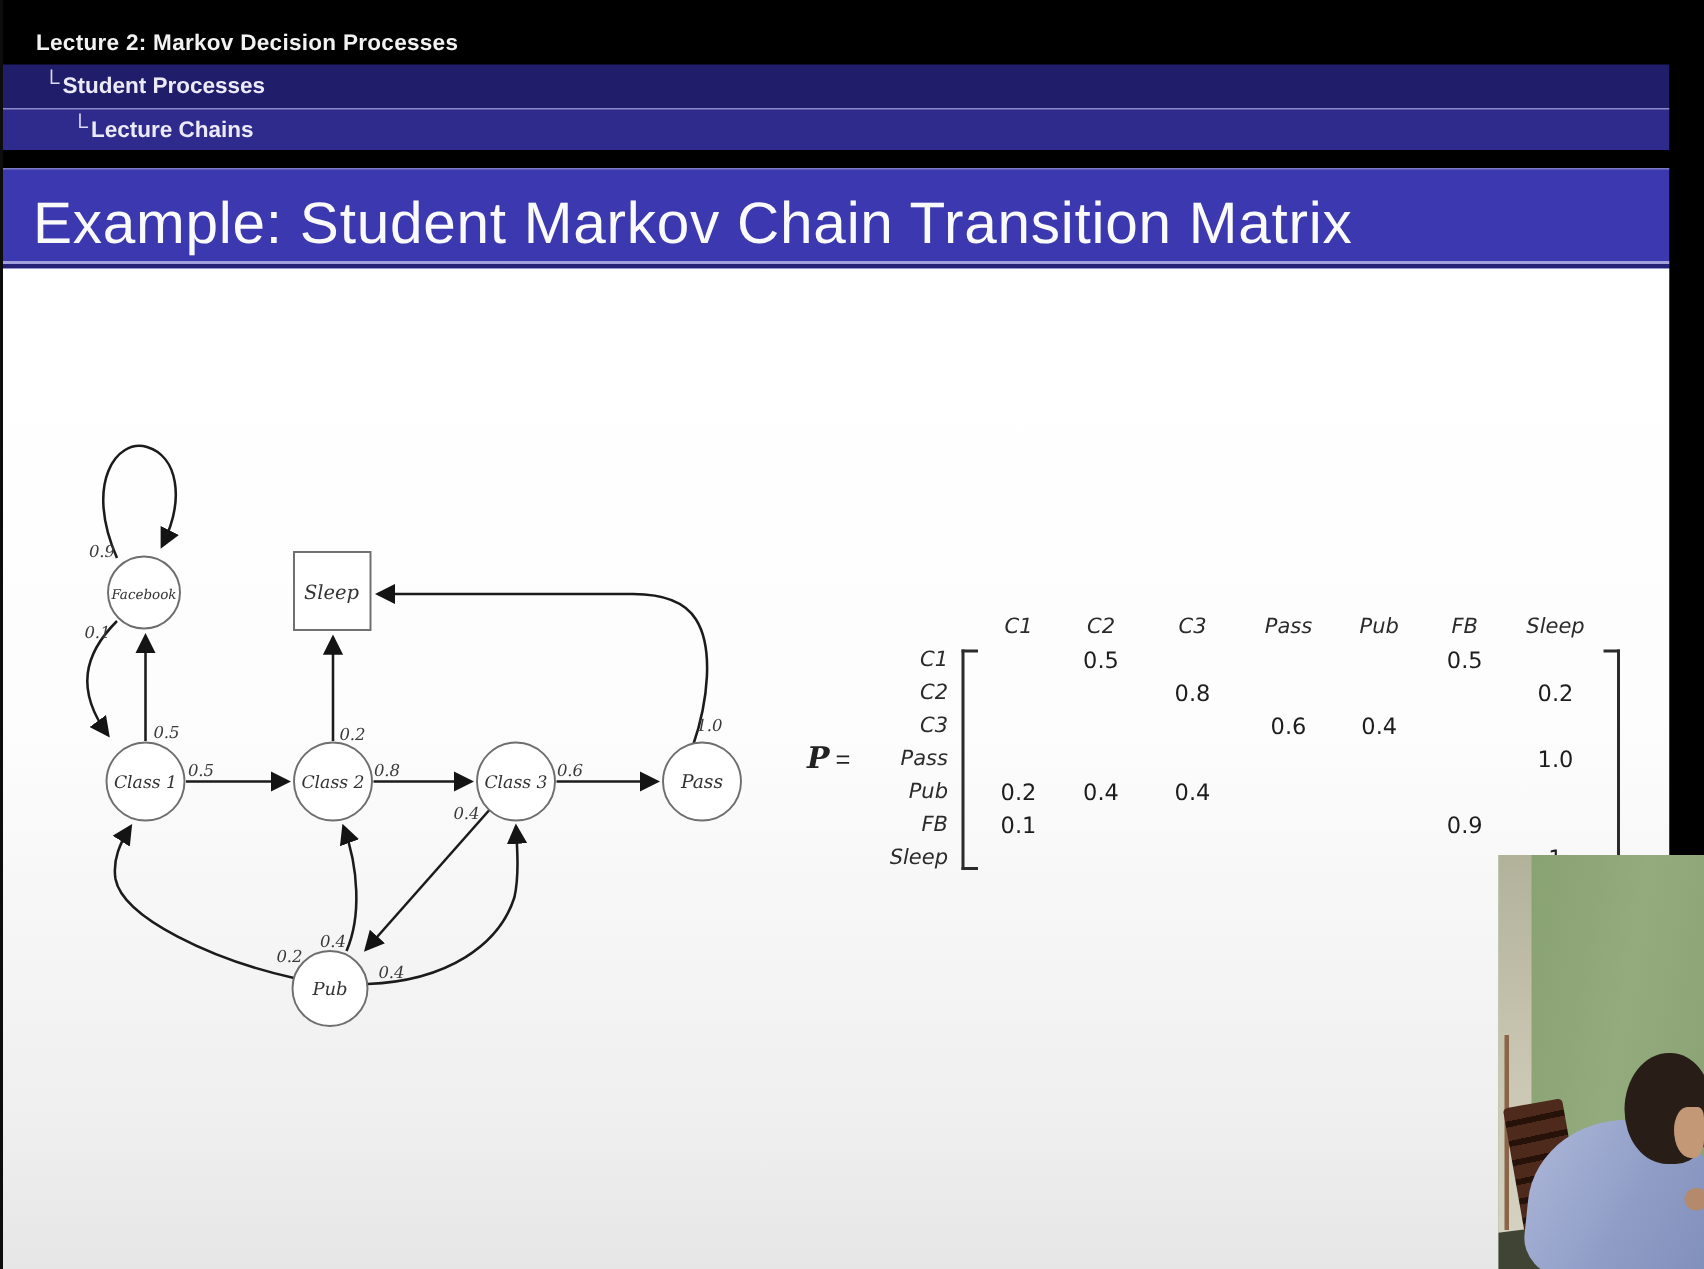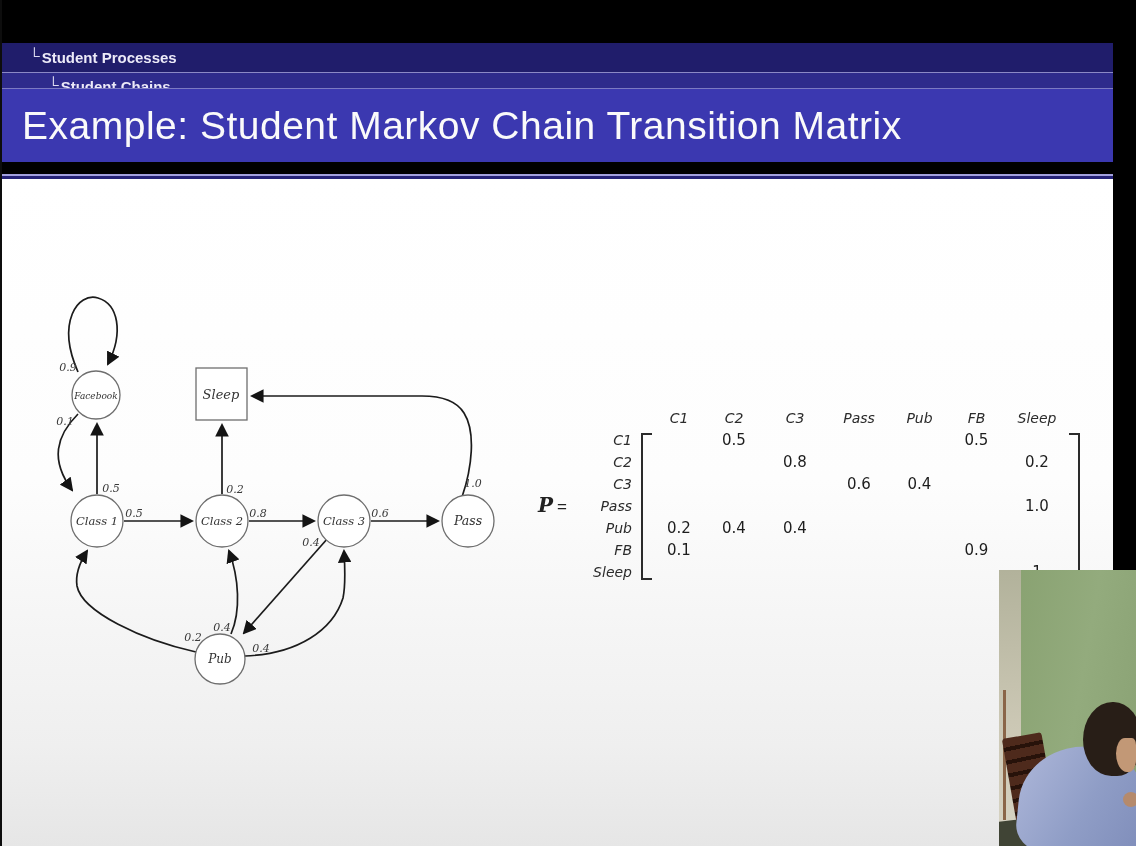--- a/index.html
+++ b/index.html
@@ -18,21 +18,21 @@
     position:absolute; left:0; top:43px; width:1113px; height:29px; background:#201d6b;
     display:flex; align-items:center; padding-left:29px;
   }
   .bar3 {
     position:absolute; left:0; top:72px; width:1113px; height:28px; background:#2e2b8c;
     border-top:1px solid #8b89c6; display:flex; align-items:center; padding-left:48px;
   }
   .crumb { color:#eceaf8; font-size:15px; font-weight:600; display:flex; align-items:center; gap:2px; }
   .tree { color:#dcdaf0; font-size:15px; font-weight:400; position:relative; top:-2px; }
   .titlebar {
-    position:absolute; left:0; top:88px; width:1113px; height:74px; background:#3b38b0;
+    position:absolute; left:0; top:112px; width:1113px; height:74px; background:#3b38b0;
     border-top:1px solid #7c7ac2; display:flex; align-items:center; padding-left:22px;
   }
   .titlebar .title { color:#fafafa; font-size:39px; font-weight:400; letter-spacing:.5px; }
   .sep-light { position:absolute; left:0; top:174px; width:1113px; height:2px; background:#a3a1dd; }
   .sep-dark  { position:absolute; left:0; top:176px; width:1113px; height:3px; background:#252277; }
   
   .slide {
     position:absolute; left:0; top:179px; width:1113px; height:667px;
     background:linear-gradient(180deg,#ffffff 0%,#fdfdfd 45%,#efefef 85%,#e6e6e6 100%);
   }
@@ -78,30 +78,33 @@
     border-radius:52% 48% 42% 50%; }
   .face { left:117px; top:168px; width:20px; height:34px; background:#c29876;
     border-radius:45% 20% 35% 55%; }
   .hand { left:124px; top:222px; width:16px; height:15px; background:#b58a6c; border-radius:50%; }
 </style>
 </head>
 <body>
 
 <div class="screen">
 
+  <div class="bar1">
+    <span class="t">Lecture 2: Markov Decision Processes</span>
+  </div>
   <div class="bar2">
     <span class="crumb">
       <span class="tree">└</span>
       <span>Student Processes</span>
     </span>
   </div>
   <div class="bar3">
     <span class="crumb">
       <span class="tree">└</span>
-      <span>Student Chains</span>
+      <span>Lecture Chains</span>
     </span>
   </div>
   <div class="titlebar">
     <span class="title">Example: Student Markov Chain Transition Matrix</span>
   </div>
   <div class="sep-light"></div>
   <div class="sep-dark"></div>
 
   <div class="slide"></div>
 

